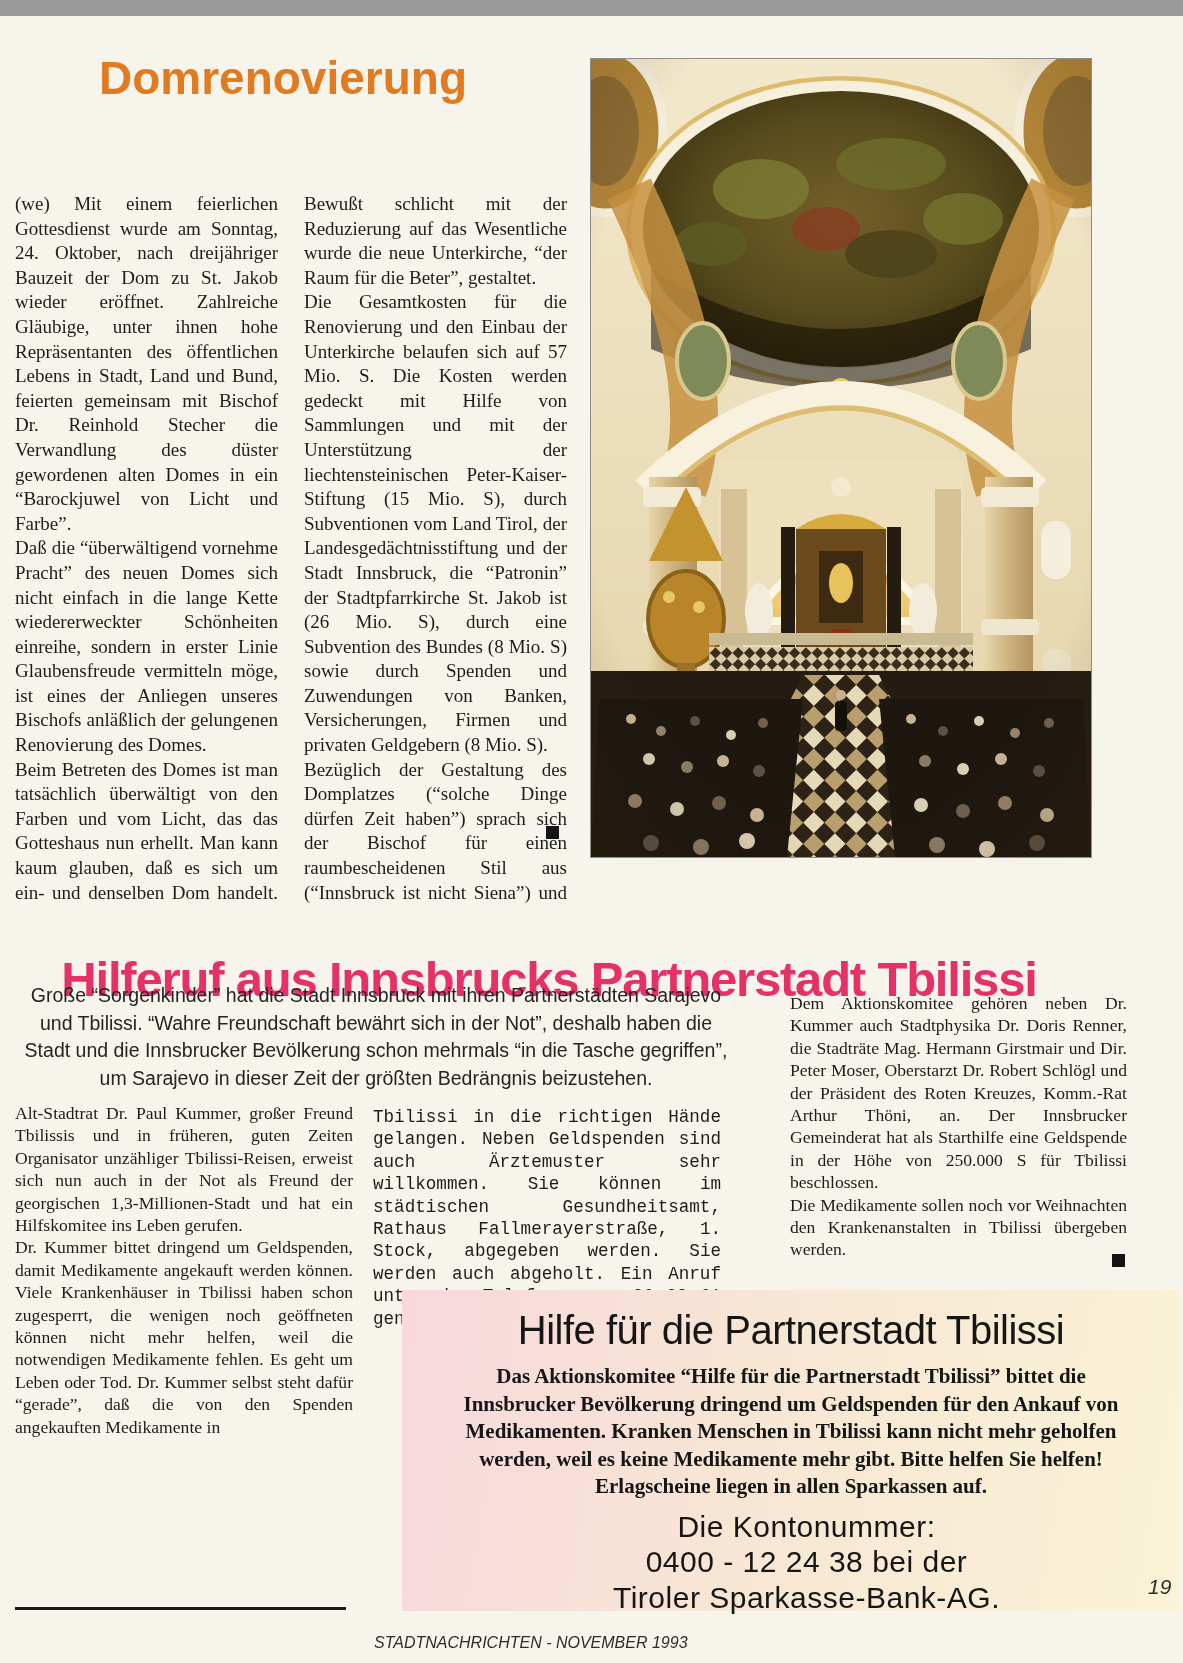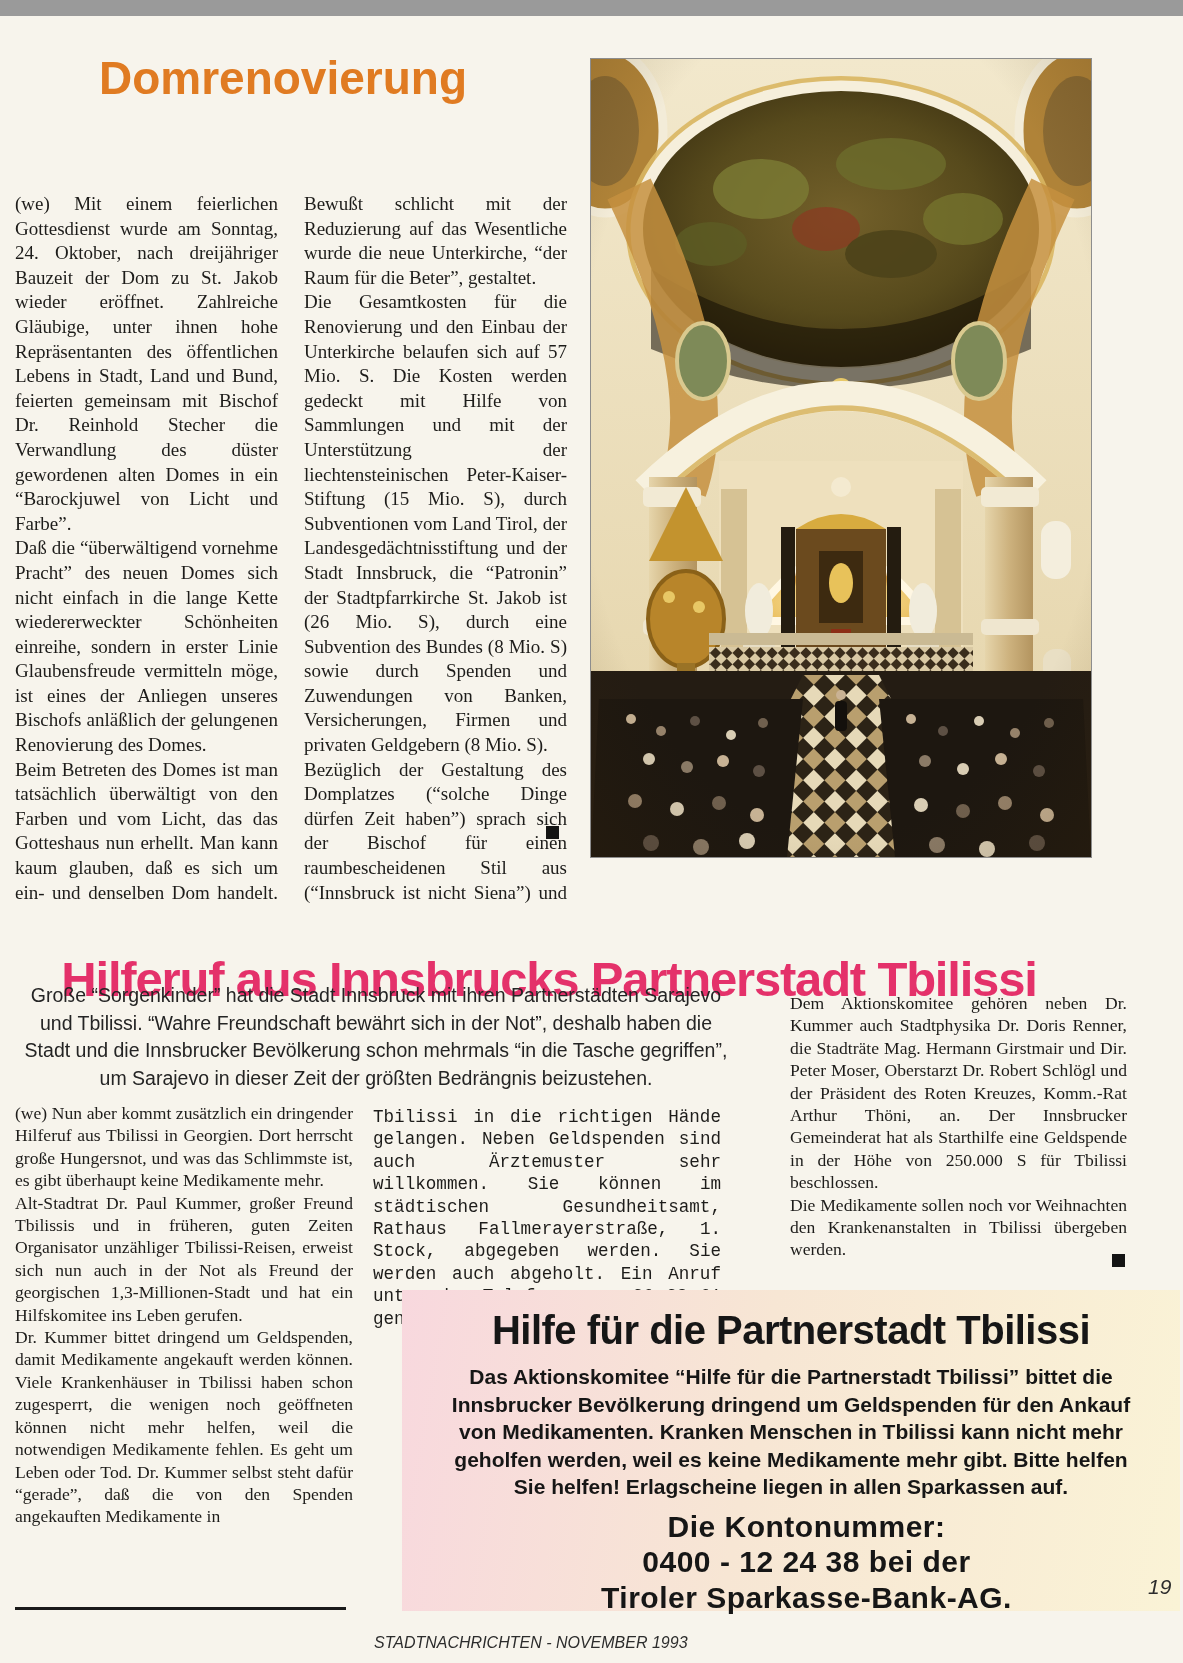--- a/index.html
+++ b/index.html
@@ -30,23 +30,23 @@
   .col-a{left:15px;top:1086px;width:338px;}
   .col-b{left:373px;top:1090px;width:348px;font-family:Liberation Mono, monospace;}
   .col-c{left:790px;top:976px;width:337px;}
   .endmark{position:absolute;width:13px;height:13px;background:#141414;}
   .endmark-1{left:546px;top:810px;}
   .endmark-2{left:1112px;top:1238px;}
   
   .info-box{position:absolute;left:402px;top:1274px;width:778px;height:321px;
         background:linear-gradient(100deg,var(--box-pink,#f8d8de) 0%,#f7e6d4 45%,var(--box-yellow,#faf3d6) 100%);
         font-family:"Liberation Sans",sans-serif;text-align:center;color:#161616;}
-  .info-title{padding-top:18px;font-size:40px;font-weight:700;letter-spacing:-0.5px;}
-  .info-body{margin:10px auto 0;width:690px;font-size:21px;line-height:27.5px;font-weight:700;}
-  .info-konto{margin-top:8px;font-size:30px;line-height:35.5px;font-weight:700;letter-spacing:0.5px;padding-left:31px;}
+  .info-title{padding-top:18px;font-size:40px;font-weight:400;letter-spacing:-0.5px;}
+  .info-body{margin:10px auto 0;width:690px;font-size:21px;line-height:27.5px;font-weight:700;font-family:Liberation Serif, serif;}
+  .info-konto{margin-top:8px;font-size:30px;line-height:35.5px;font-weight:400;letter-spacing:0.5px;padding-left:31px;}
   
   .rule{position:absolute;left:15px;top:1591px;width:331px;height:3px;background:#1a1a1a;}
   .footer-journal{position:absolute;left:374px;top:1618px;font-family:"Liberation Sans",sans-serif;
         font-style:italic;font-size:16px;color:#2c2c2c;}
   .footer-page{position:absolute;left:1148px;top:1559px;font-family:"Liberation Sans",sans-serif;
         font-style:italic;font-size:21px;color:#2c2c2c;}
 </style>
 </head>
 <body>
 
@@ -218,21 +218,20 @@
 
       <rect width="500" height="798" fill="url(#vign)"></rect>
     </svg>
   </div>
 
   <h2 class="tb-title">Hilferuf aus Innsbrucks Partnerstadt Tbilissi</h2>
 
   <div class="tb-intro">Große “Sorgenkinder” hat die Stadt Innsbruck mit ihren Partnerstädten Sarajevo und Tbilissi. “Wahre Freundschaft bewährt sich in der Not”, deshalb haben die Stadt und die Innsbrucker Bevölkerung schon mehrmals “in die Tasche gegriffen”, um Sarajevo in dieser Zeit der größten Bedrängnis beizustehen.</div>
 
   <div class="col col-a">
-    <p>(we) Nun aber kommt zusätzlich ein dringender Hilferuf aus Tbilissi in Georgien. Dort herrscht große Hungersnot, und was das Schlimmste ist, es gibt überhaupt keine Medikamente mehr.</p>
     <p>Alt-Stadtrat Dr. Paul Kummer, großer Freund Tbilissis und in früheren, guten Zeiten Organisator unzähliger Tbilissi-Reisen, erweist sich nun auch in der Not als Freund der georgischen 1,3-Millionen-Stadt und hat ein Hilfskomitee ins Leben gerufen.</p>
     <p>Dr. Kummer bittet dringend um Geldspenden, damit Medikamente angekauft werden können. Viele Krankenhäuser in Tbilissi haben schon zugesperrt, die wenigen noch geöffneten können nicht mehr helfen, weil die notwendigen Medikamente fehlen. Es geht um Leben oder Tod. Dr. Kummer selbst steht dafür “gerade”, daß die von den Spenden angekauften Medikamente in</p>
   </div>
 
   <div class="col col-b">
     <p>Tbilissi in die richtigen Hände gelangen. Neben Geldspenden sind auch Ärztemuster sehr willkommen. Sie können im städtischen Gesundheitsamt, Rathaus Fallmerayerstraße, 1. Stock, abgegeben werden. Sie werden auch abgeholt. Ein Anruf unter der Telefonnummer 26 23 61 genügt.</p>
   </div>
 
   <div class="col col-c">
     <p>Dem Aktionskomitee gehören neben Dr. Kummer auch Stadtphysika Dr. Doris Renner, die Stadträte Mag. Hermann Girstmair und Dir. Peter Moser, Oberstarzt Dr. Robert Schlögl und der Präsident des Roten Kreuzes, Komm.-Rat Arthur Thöni, an. Der Innsbrucker Gemeinderat hat als Starthilfe eine Geldspende in der Höhe von 250.000 S für Tbilissi beschlossen.</p>

